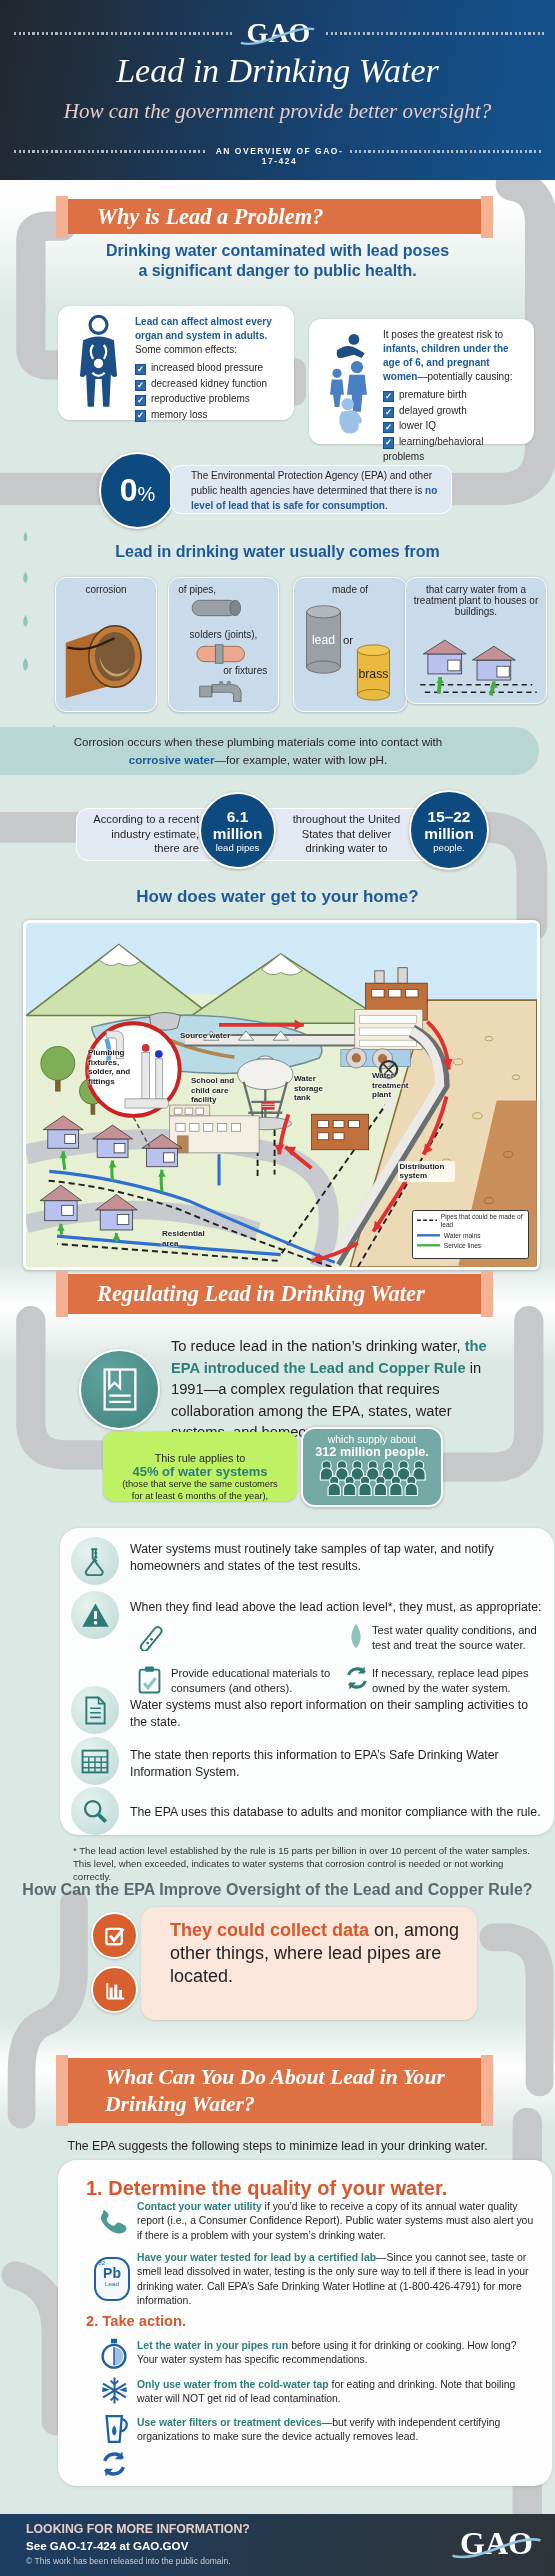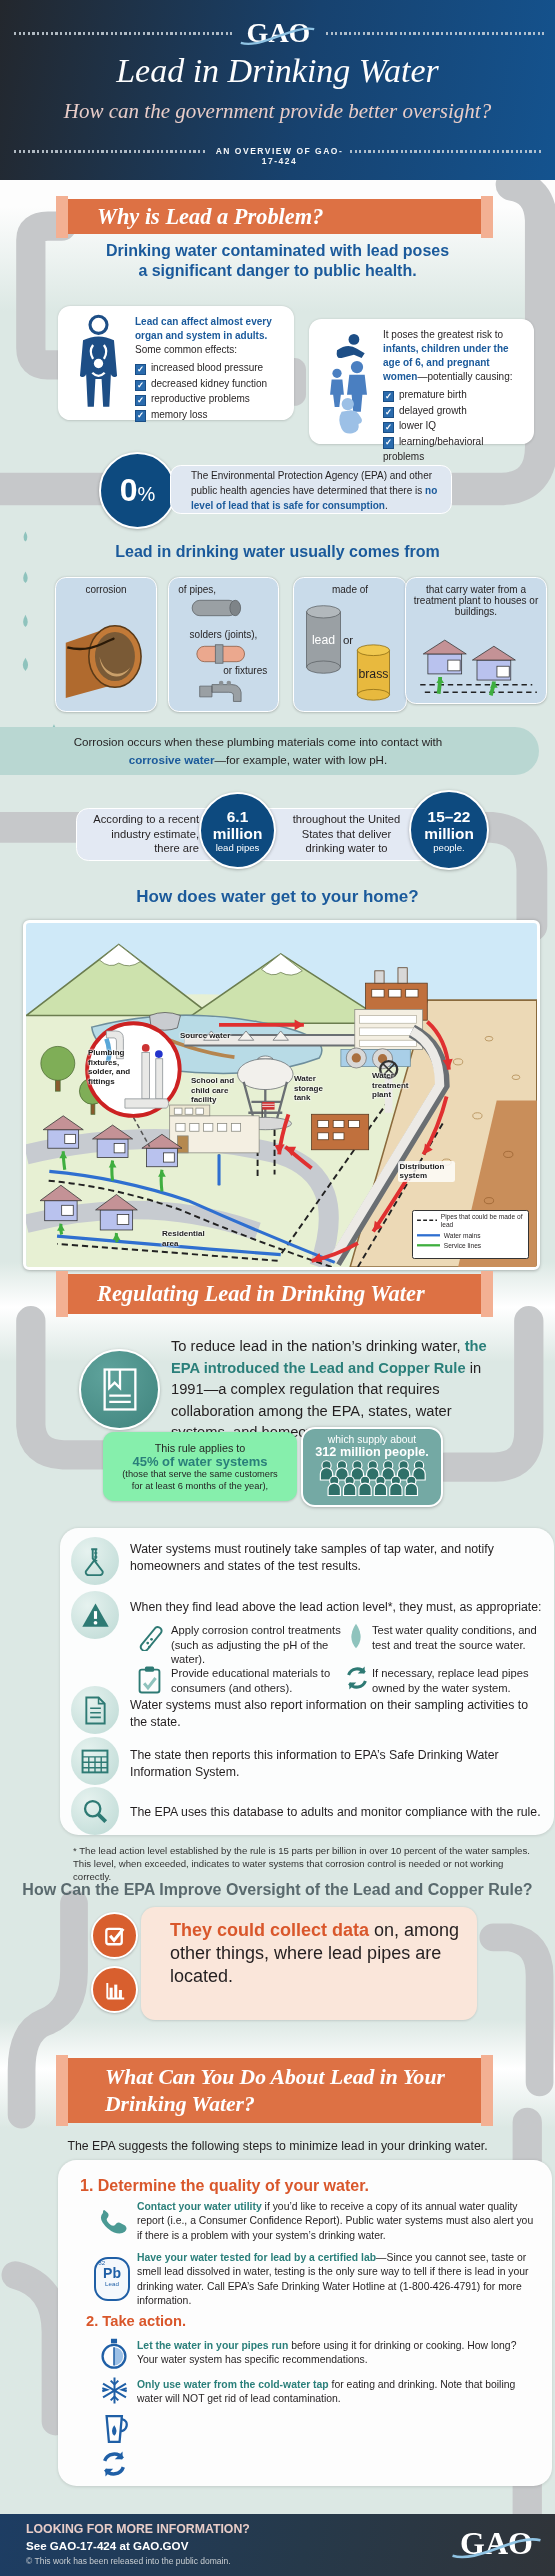--- a/index.html
+++ b/index.html
@@ -480,21 +480,21 @@
     <svg class="abs" style="left:21.6px;top:17px;" width="34" height="43" viewBox="0 0 44 56">
       <rect x="2" y="2" width="40" height="52" fill="none" stroke="#fff" stroke-width="3"></rect>
       <path d="M8 2 V26 L15 19 L22 26 V2" fill="none" stroke="#fff" stroke-width="3"></path>
       <path d="M8 36 h28 M8 44 h28" stroke="#fff" stroke-width="3"></path>
     </svg>
   </div>
   <div class="abs" style="left:171px;top:1336px;width:333px;font-size:14.7px;line-height:21.6px;">
     <span>To reduce lead in the nation’s drinking water, </span><span class="teal-bold">the EPA introduced the Lead and Copper Rule</span><span> in 1991—a complex regulation that requires collaboration among the EPA, states, water systems, and homeowners.</span>
   </div>
 
-  <div class="abs" style="left:103px;top:1432px;width:194px;height:69px;background:#86efac;border-radius:10.8px;box-shadow:0 0.8px 2.3px rgba(0,0,0,.18);text-align:center;padding-top:10px;box-sizing:border-box;">
+  <div class="abs" style="left:103px;top:1432px;width:194px;height:69px;background:#bef264;border-radius:10.8px;box-shadow:0 0.8px 2.3px rgba(0,0,0,.18);text-align:center;padding-top:20px;box-sizing:border-box;">
     <div style="font-size:10.8px;">This rule applies to</div>
     <div class="teal-bold" style="font-size:13px;">45% of water systems</div>
     <div style="font-size:9.3px;line-height:11.6px;"><span>(those that serve the same customers</span><br><span>for at least 6 months of the year),</span></div>
   </div>
 
   <div class="abs" style="left:301px;top:1427px;width:142px;height:80px;background:#74a9a4;border:2.3px solid #fff;border-radius:14px;box-shadow:0 0.8px 3.1px rgba(0,0,0,.25);text-align:center;color:#fff;padding-top:4.6px;box-sizing:border-box;">
     <div style="font-size:10.4px;">which supply about</div>
     <div style="font-size:12.7px;font-weight:bold;"><span>312 million people</span><span>.</span></div>
     <svg width="116" height="37" style="margin-top:1.5px;" viewBox="0 0 150 48">
       <defs>
@@ -539,21 +539,20 @@
     </svg>
   </div>
   <div class="abs step-tx" style="left:130px;top:1599px;width:417px;">When they find lead above the lead action level*, they must, as appropriate:</div>
 
   <svg class="abs" style="left:137px;top:1623px;" width="26" height="28" viewBox="0 0 34 36">
     <path d="M6 28 L24 6 a5 5 0 0 1 7 7 L13 35 a5 5 0 0 1 -7 -7z" fill="none" stroke="#2e7a74" stroke-width="2.5"></path>
     <circle cx="14" cy="26" r="1.8" fill="#2e7a74"></circle>
       <circle cx="19" cy="21" r="1.8" fill="#2e7a74"></circle>
       <circle cx="16" cy="31" r="1.6" fill="#2e7a74"></circle>
   </svg>
-  <div class="abs sub-tx" style="left:171px;top:1623px;width:179px;">Apply corrosion control treatments (such as adjusting the pH of the water).</div>
   <svg class="abs" style="left:346px;top:1622px;" width="20" height="28" viewBox="0 0 26 36">
     <path d="M13 2 q12 16 0 30 q-12 -14 0 -30z" fill="#8fc3bd" transform="translate(0,2) scale(1,1)"></path>
     <path d="M13 2 Q24 18 13 32 Q2 18 13 2z" fill="#8fc3bd"></path>
   </svg>
   <div class="abs sub-tx" style="left:372px;top:1623px;width:174px;">Test water quality conditions, and test and treat the source water.</div>
 
   <svg class="abs" style="left:137px;top:1665px;" width="25" height="29" viewBox="0 0 32 38">
     <rect x="3" y="6" width="26" height="30" rx="3" fill="none" stroke="#2e7a74" stroke-width="2.5"></rect>
     <rect x="10" y="2" width="12" height="7" rx="2" fill="#2e7a74"></rect>
     <path d="M9 24 l5 6 l10 -13" fill="none" stroke="#8fc3bd" stroke-width="4"></path>
@@ -617,21 +616,21 @@
       <span>What Can You Do About Lead in Your</span><br><span>Drinking Water?</span>
     </span>
   </div>
   <div class="abs sectab" style="left:56px;top:2055px;width:12.3px;height:71px;"></div>
   <div class="abs sectab" style="left:481px;top:2055px;width:12.3px;height:71px;"></div>
 
   <div class="abs" style="left:0;top:2139px;width:555px;text-align:center;font-size:12.3px;">The EPA suggests the following steps to minimize lead in your drinking water.</div>
 
   <div class="abs" style="left:58px;top:2160px;width:494px;height:326px;background:#fdfdfd;border-radius:18.5px;box-shadow:0 0.8px 3.1px rgba(0,0,0,.12);"></div>
 
-  <div class="abs orange-bold" style="left:80px;top:2177px;font-size:16px;">1. Determine the quality of your water.</div>
+  <div class="abs orange-bold" style="left:86px;top:2177px;font-size:20px;">1. Determine the quality of your water.</div>
 
   <svg class="abs" style="left:99px;top:2208px;" width="29" height="29" viewBox="0 0 38 38">
     <path d="M8 4 q-6 4 -3 12 q4 10 12 16 q8 5 14 2 q5 -3 2 -8 l-6 -5 q-3 -2 -6 1 q-4 3 -8 -3 q-4 -6 0 -8 q3 -3 1 -6 l-3 -4 q-2 -2 -3 3z" fill="#4b9a94" transform="rotate(-12 19 19)"></path>
   </svg>
   <div class="abs s3-tx" style="left:137px;top:2200px;width:403px;">
     <span class="teal-bold">Contact your water utility</span><span> if you’d like to receive a copy of its annual water quality report (i.e., a Consumer Confidence Report). Public water systems must also alert you if there is a problem with your system’s drinking water.</span>
   </div>
 
   <div class="abs" style="left:94px;top:2257px;width:32px;height:40px;border:2.3px solid #1f5fa6;border-radius:14px;background:#f4f8fc;color:#1f5fa6;text-align:center;">
     <div style="font-size:6.2px;text-align:left;padding-left:2.3px;">82</div>
@@ -662,20 +661,23 @@
   </svg>
   <div class="abs s3-tx" style="left:137px;top:2378px;width:403px;">
     <span class="teal-bold">Only use water from the cold-water tap</span><span> for eating and drinking. Note that boiling water will NOT get rid of lead contamination.</span>
   </div>
 
   <svg class="abs" style="left:102px;top:2413px;" width="26" height="32" viewBox="0 0 34 42">
     <path d="M6 4 h20 l-3 34 h-14 z" fill="none" stroke="#1f5fa6" stroke-width="3"></path>
     <path d="M26 8 q8 2 6 10 q-2 6 -8 6" fill="none" stroke="#1f5fa6" stroke-width="3"></path>
     <path d="M16 16 q6 8 0 14 q-6 -6 0 -14z" fill="#1f5fa6"></path>
   </svg>
+  <div class="abs s3-tx" style="left:137px;top:2416px;width:403px;">
+    <span class="teal-bold">Use water filters or treatment devices</span><span>—but verify with independent certifying organizations to make sure the device actually removes lead.</span>
+  </div>
 
   <svg class="abs" style="left:100px;top:2450px;" width="28" height="28" viewBox="0 0 36 36">
     <path d="M29 11 A13 13 0 0 0 6 14 M7 25 A13 13 0 0 0 30 22" fill="none" stroke="#1f5fa6" stroke-width="4.5"></path>
     <path d="M29 2 v10 h-10 z M7 34 v-10 h10 z" fill="#1f5fa6"></path>
   </svg>
 
   <div class="abs ftr">
     <div class="abs" style="left:26px;top:7.7px;font-size:12.3px;font-weight:bold;color:#e9cdc8;">LOOKING FOR MORE INFORMATION?</div>
     <div class="abs" style="left:26px;top:25px;font-size:11.6px;font-weight:bold;color:#fff;">See GAO-17-424 at GAO.GOV</div>
     <div class="abs" style="left:26px;top:42px;font-size:8.5px;color:#c9ced2;">© This work has been released into the public domain.</div>

